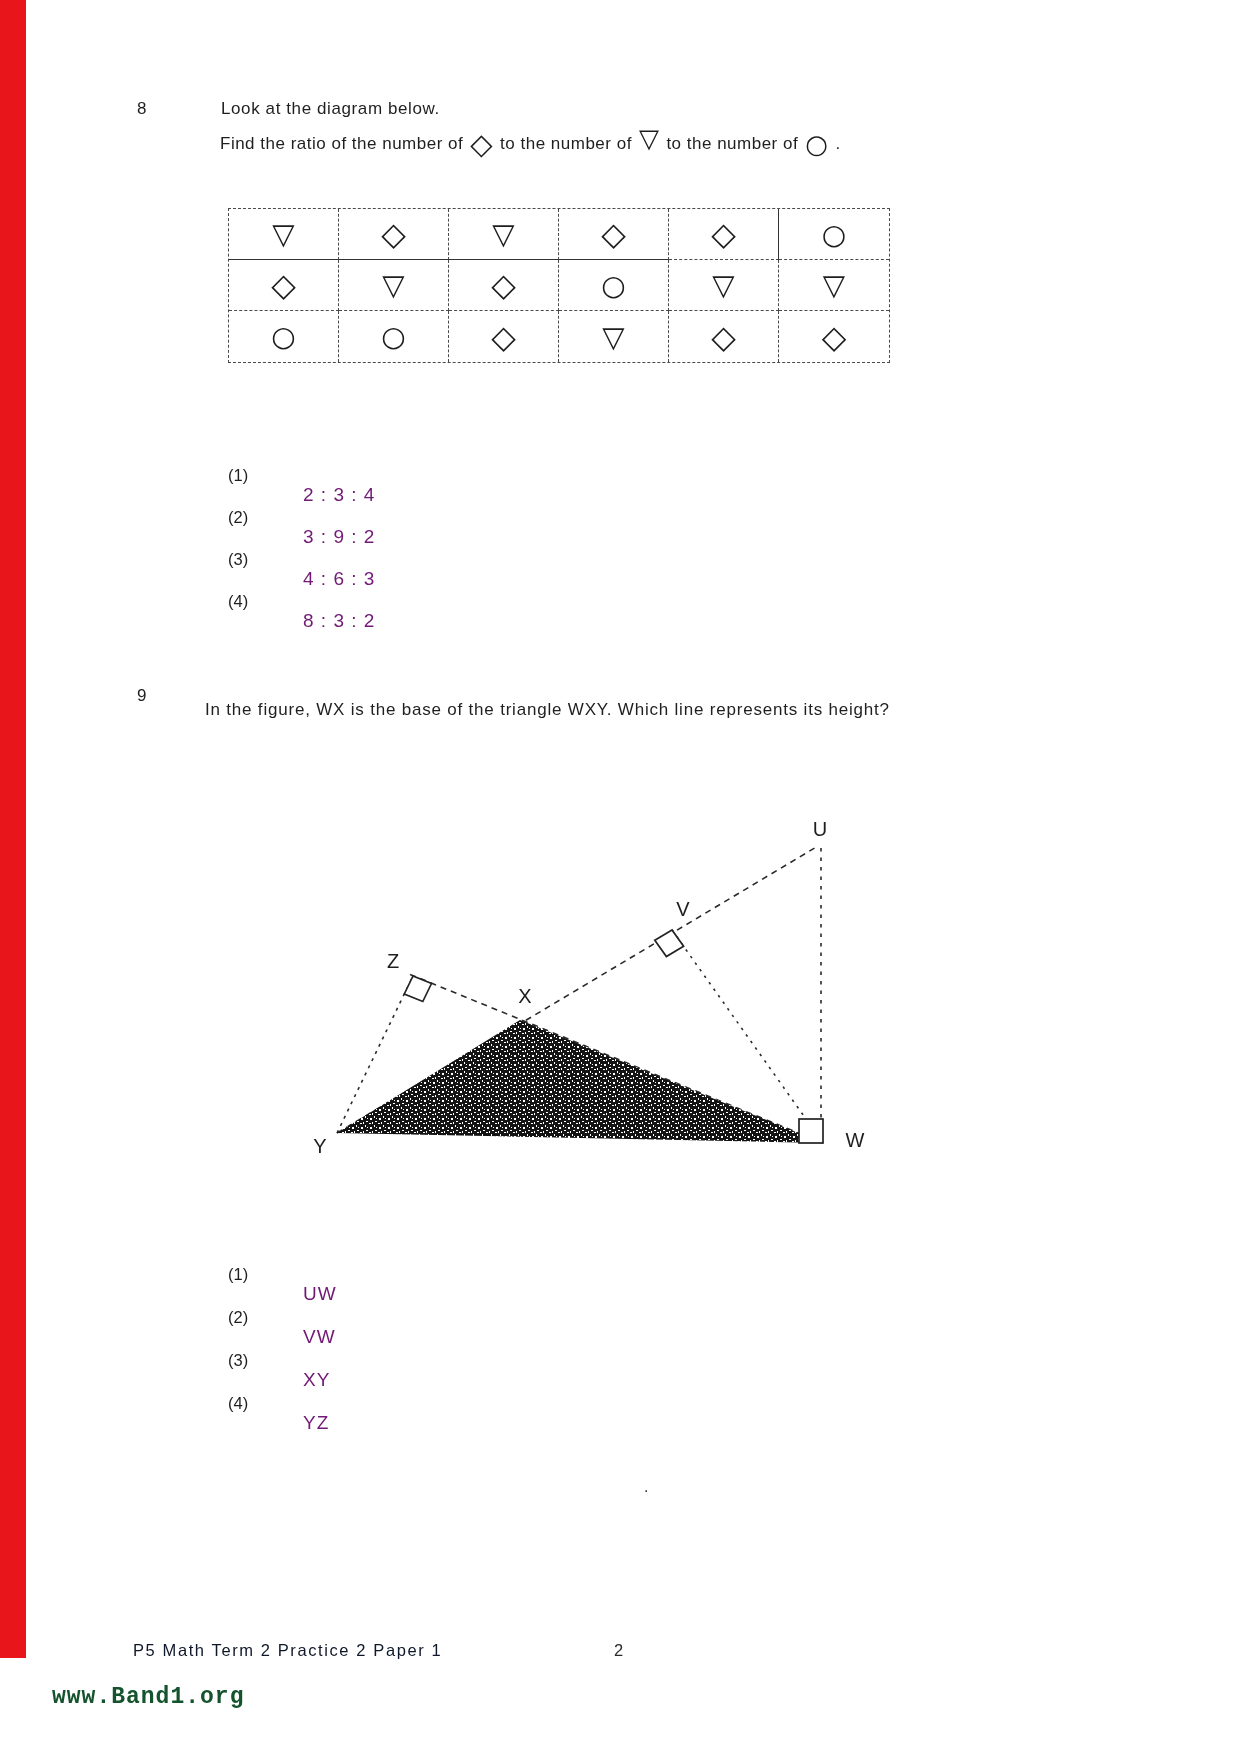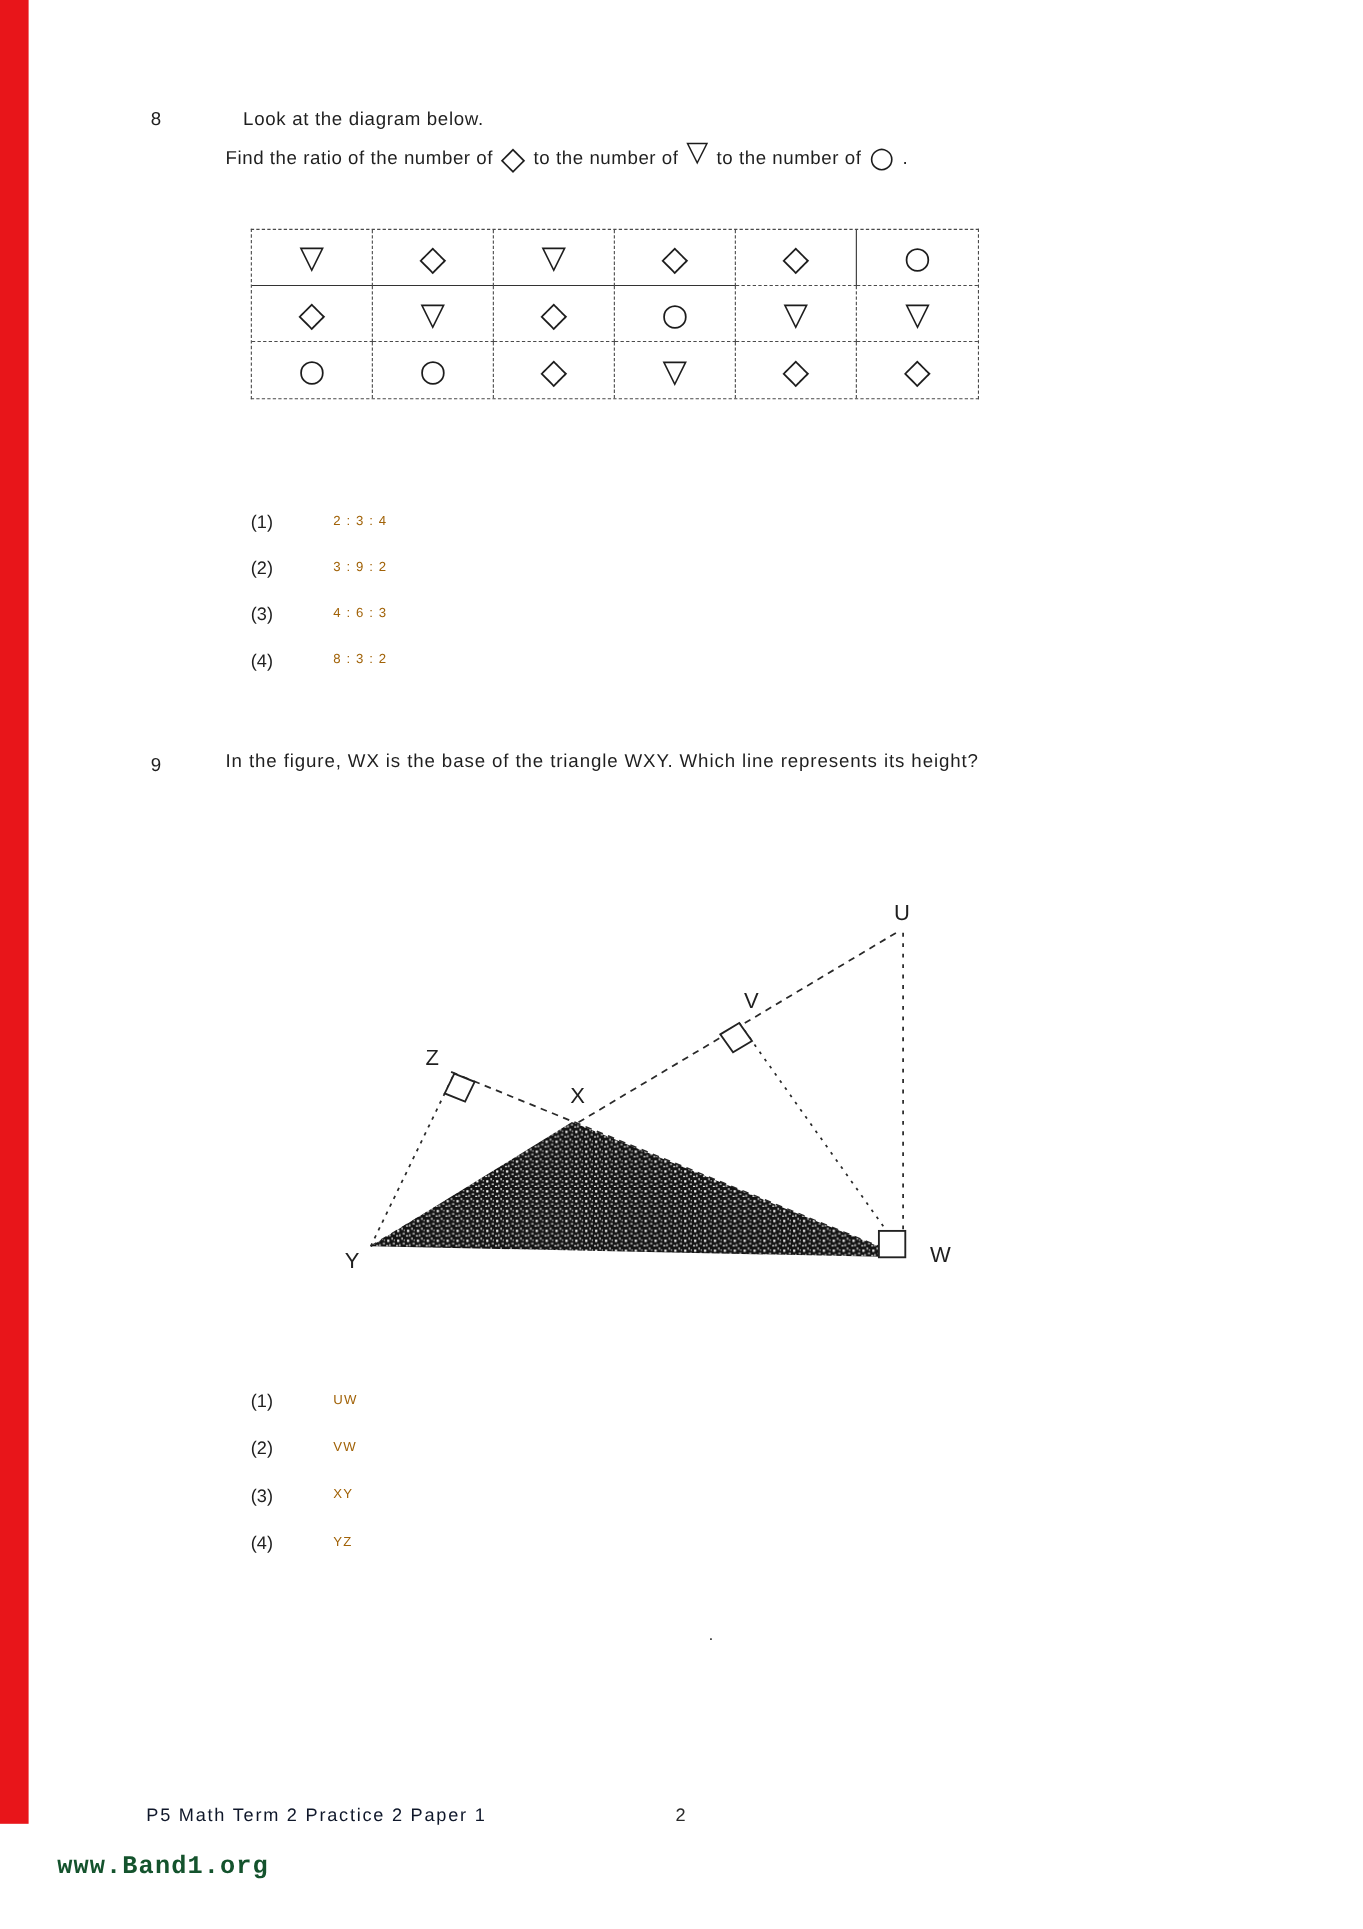--- a/index.html
+++ b/index.html
@@ -9,22 +9,22 @@
   }
   .page{position:absolute;inset:0;filter:blur(0.3px);}
   .red-stripe{position:absolute;left:0;top:0;width:26px;height:1658px;background:#e8151a;}
 
   .qnum{position:absolute;font-size:17px;color:#1f1f1f;}
   #q8num{left:137px;top:99px;}
   #q9num{left:137px;top:686px;}
 
   .qtext{position:absolute;font-size:17px;color:#1f1f1f;letter-spacing:0.6px;}
   #q8line1{left:221px;top:99px;}
-  #q8line2{left:205px;top:122px;display:flex;align-items:center;gap:7px;height:44px;font-size:17px;letter-spacing:0.5px;}
-  #q9text{left:205px;top:682px;width:880px;letter-spacing:0.8px;}
+  #q8line2{left:220px;top:122px;display:flex;align-items:center;gap:7px;height:44px;font-size:17px;letter-spacing:0.5px;}
+  #q9text{left:205px;top:700px;width:880px;letter-spacing:0.8px;}
 
   .shape-inline{font-family:"DejaVu Sans", sans-serif;color:#1c1c1c;line-height:1;}
   .shape-inline.diam{font-size:29px;}
   .shape-inline.tri{font-size:26px;position:relative;top:-6px;}
   .shape-inline.circ{font-size:26px;}
 
   .shape-grid{
     position:absolute;left:228px;top:208px;
     display:grid;grid-template-columns:repeat(6,110px);grid-auto-rows:51px;
     border:1.5px dashed #4a4a4a;
@@ -43,21 +43,21 @@
   .s-triangle-down{font-size:29px;}
   .s-circle{font-size:28px;}
 
   .opts{position:absolute;left:228px;}
   #q8opts{top:466px;}
   #q9opts{top:1265px;}
   .opt-row{display:flex;align-items:flex-start;}
   #q8opts .opt-row{height:42px;}
   #q9opts .opt-row{height:43px;}
   .opt-label{width:75px;font-size:16.5px;color:#1f1f1f;}
-  .opt-value{font-size:12px;color:#a16207;letter-spacing:1px;}
+  .opt-value{font-size:19px;color:#701a75;letter-spacing:1px;margin-top:18px;}
 
   .figure-svg{position:absolute;left:280px;top:790px;}
   .fig-label{font-family:"Liberation Sans", sans-serif;font-size:20px;fill:#1f1f1f;}
 
   .stray{position:absolute;left:644px;top:1478px;font-size:16px;color:#333;}
 
   .footer-left{position:absolute;left:133px;top:1641px;font-size:16.5px;letter-spacing:1.6px;color:#0f172a;}
   .footer-page{position:absolute;left:614px;top:1641px;font-size:16.5px;color:#2a2a2a;}
   .watermark{position:absolute;left:52px;top:1684px;font-family:"Liberation Mono", monospace;font-size:23px;font-weight:bold;letter-spacing:1px;color:#14532d;}
 </style>

